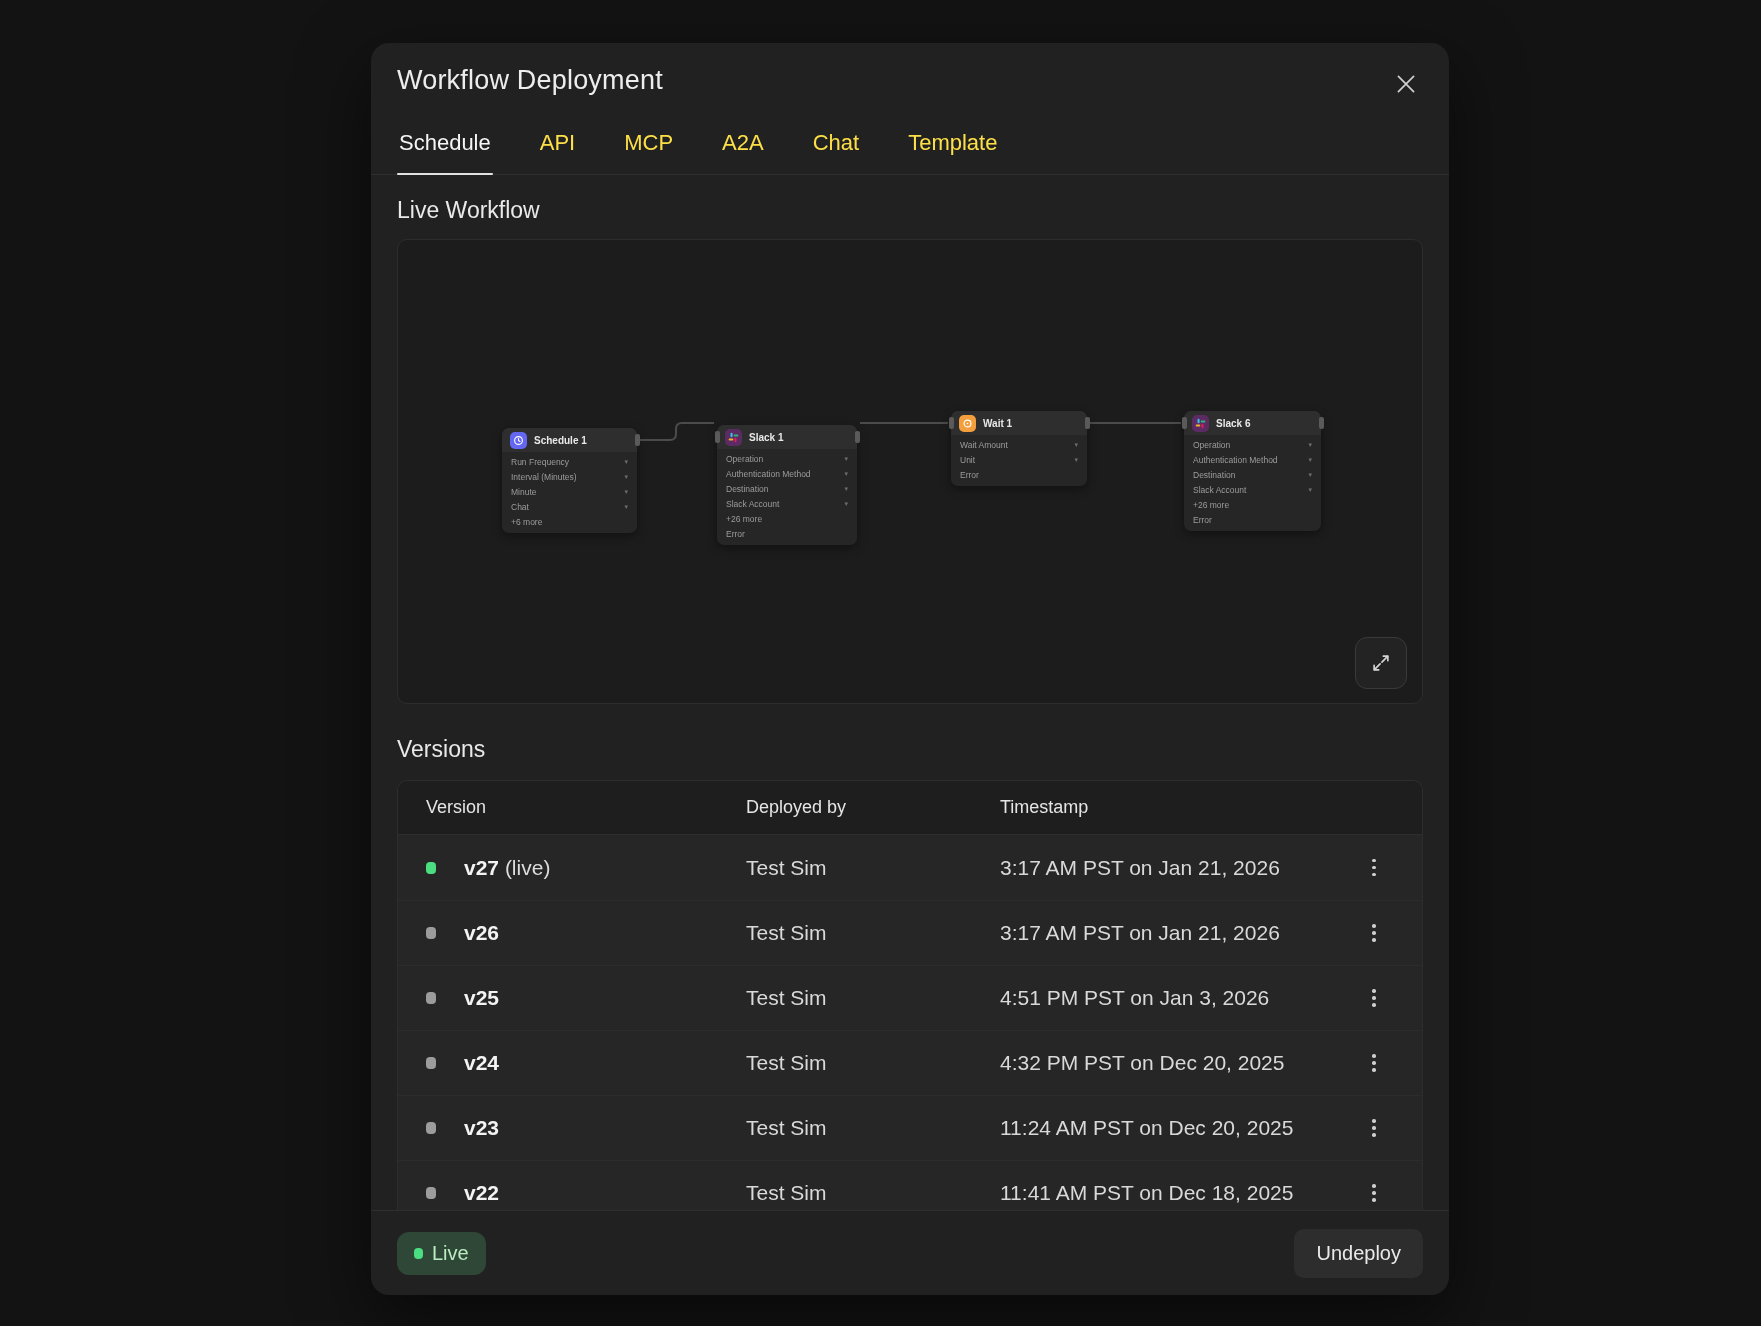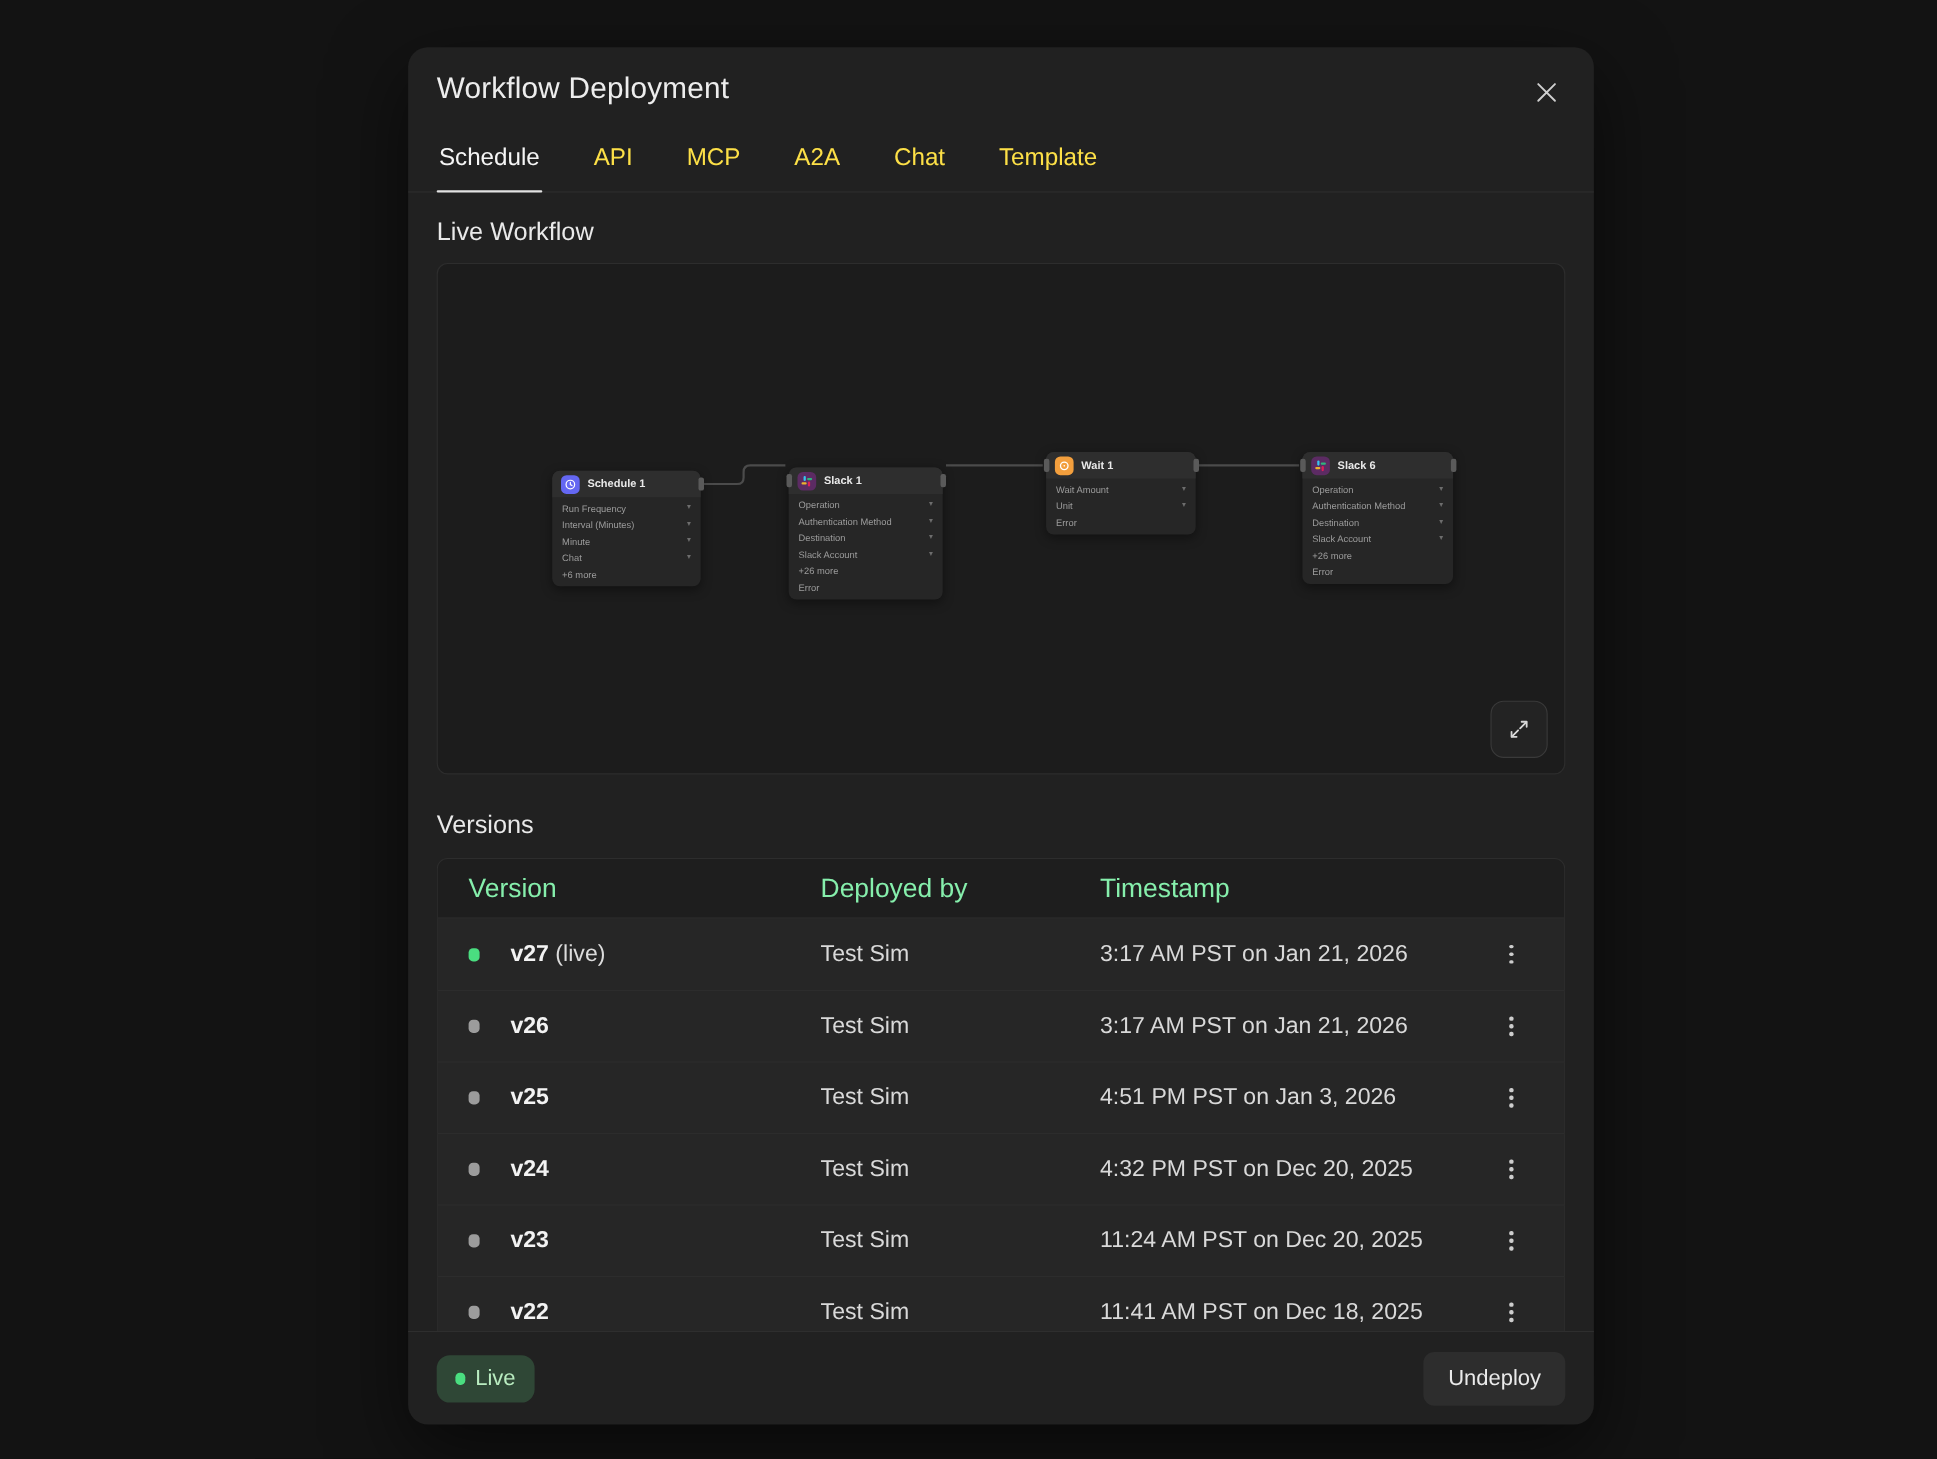--- a/index.html
+++ b/index.html
@@ -38,21 +38,21 @@
   .port { position:absolute; width:5px; height:12px; background:#5a5a5a; border-radius:2px; top:6px; }
   .port-left { left:-2.5px; }
   .port-right { right:-2.5px; }
   .node-body { padding:2px 0 4px; }
   .node-field { height:15px; display:flex; align-items:center; justify-content:space-between; padding:0 9px; }
   .field-label { font-size:8.5px; color:#9c9c9c; white-space:nowrap; }
   .chev { font-size:7px; color:#6d6d6d; line-height:1; }
   .expand-btn { position:absolute; right:15px; bottom:14px; width:52px; height:52px; border-radius:12px; background:#232323; border:1px solid #3a3a3a; cursor:pointer; display:flex; align-items:center; justify-content:center; }
   
   .versions-panel { margin-top:17px; flex:1; min-height:0; overflow:hidden; background:#262626; border:1px solid #2d2d2d; border-bottom:none; border-radius:10px 10px 0 0; }
-  .table-header { display:grid; grid-template-columns:320px 254px 1fr 56px; align-items:center; height:54px; padding:0 20px 0 28px; background:#1e1e1e; border-bottom:1px solid #2e2e2e; font-size:24px; color:#86efac; }
+  .table-header { display:grid; grid-template-columns:320px 254px 1fr 56px; align-items:center; height:54px; padding:0 20px 0 28px; background:#1e1e1e; border-bottom:1px solid #2e2e2e; font-size:18px; color:#e5e5e5; }
   .version-row { display:grid; grid-template-columns:38px 282px 254px 1fr 56px; align-items:center; height:65px; padding:0 20px 0 28px; font-size:21px; color:#d9d9d9; border-top:1px solid #2c2c2c; }
   .version-row:first-child { border-top:none; }
   .dot-cell { display:flex; align-items:center; }
   .dot { width:10px; height:12px; border-radius:4px; background:#9c9c9c; }
   .dot.live { background:var(--live-green,#4ade80); }
   .vname { font-weight:700; color:#f3f3f3; }
   .vsuffix { font-weight:400; color:#dcdcdc; }
   .kebab { display:flex; flex-direction:column; align-items:center; justify-content:center; gap:3.5px; background:none; border:none; cursor:pointer; height:40px; }
   .kdot { width:3.5px; height:3.5px; border-radius:50%; background:#cdcdcd; }
   

